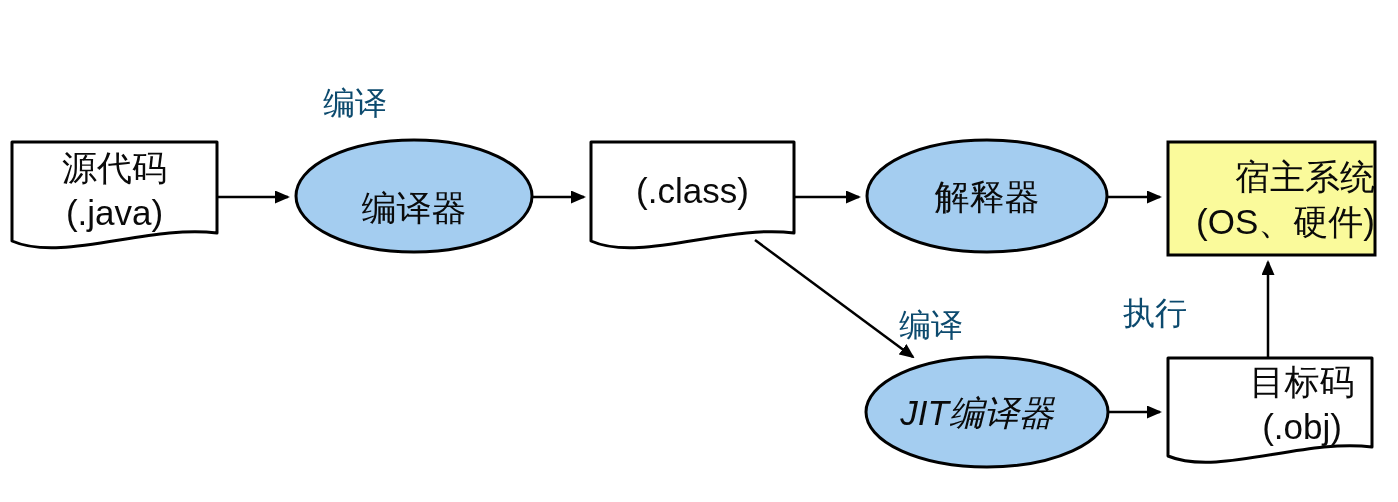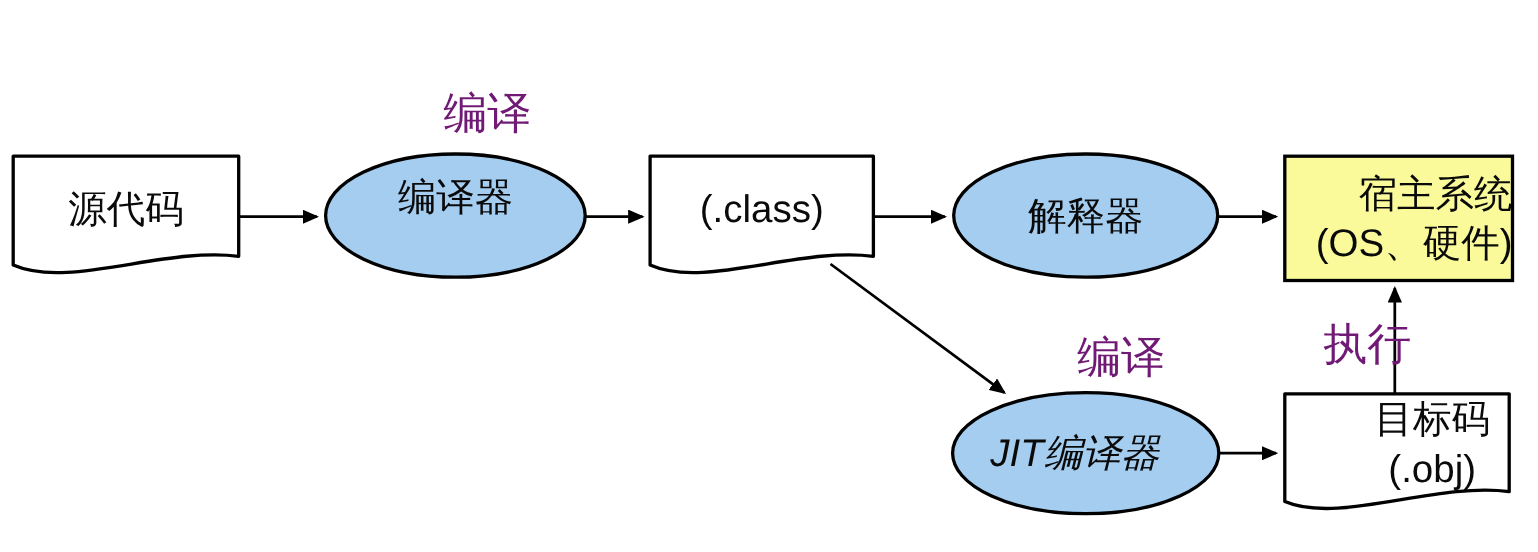--- a/index.html
+++ b/index.html
@@ -28,23 +28,23 @@
     justify-content: center;
     text-align: center;
     color: #0a0a0a;
     font-size: 35px;
     line-height: 45px;
     white-space: nowrap;
     pointer-events: none;
   }
   .edge-label {
     position: absolute;
-    text-align: right;
-    color: #701a75;
-    font-size: 40px;
+    text-align: left;
+    color: #0c4a6e;
+    font-size: 32px;
     line-height: 44px;
     white-space: nowrap;
     pointer-events: none;
   }
 </style>
 </head>
 <body>
 
 <div class="stage">
 
@@ -79,23 +79,24 @@
 
     <line x1="755" y1="240" x2="913" y2="357" stroke="#000000" stroke-width="2.5" marker-end="url(#arrowhead)"></line>
 
     <line x1="1109" y1="412" x2="1160" y2="412" stroke="#000000" stroke-width="2.5" marker-end="url(#arrowhead)"></line>
 
     <line x1="1268" y1="358" x2="1268" y2="262" stroke="#000000" stroke-width="2.5" marker-end="url(#arrowhead)"></line>
   </svg>
 
   <div class="node-text" style="left:12px; top:144px; width:205px; height:92px;">
     <div>源代码</div>
+    <div>(.java)</div>
   </div>
 
-  <div class="node-text" style="left:296px; top:126px; width:236px; height:112px;font-family:Liberation Mono, monospace;">
+  <div class="node-text" style="left:296px; top:151px; width:236px; height:112px;">
     <div>编译器</div>
   </div>
 
   <div class="node-text" style="left:591px; top:144px; width:203px; height:92px;">
     <div>(.class)</div>
   </div>
 
   <div class="node-text" style="left:867px; top:140px; width:240px; height:112px;">
     <div>解释器</div>
   </div>

